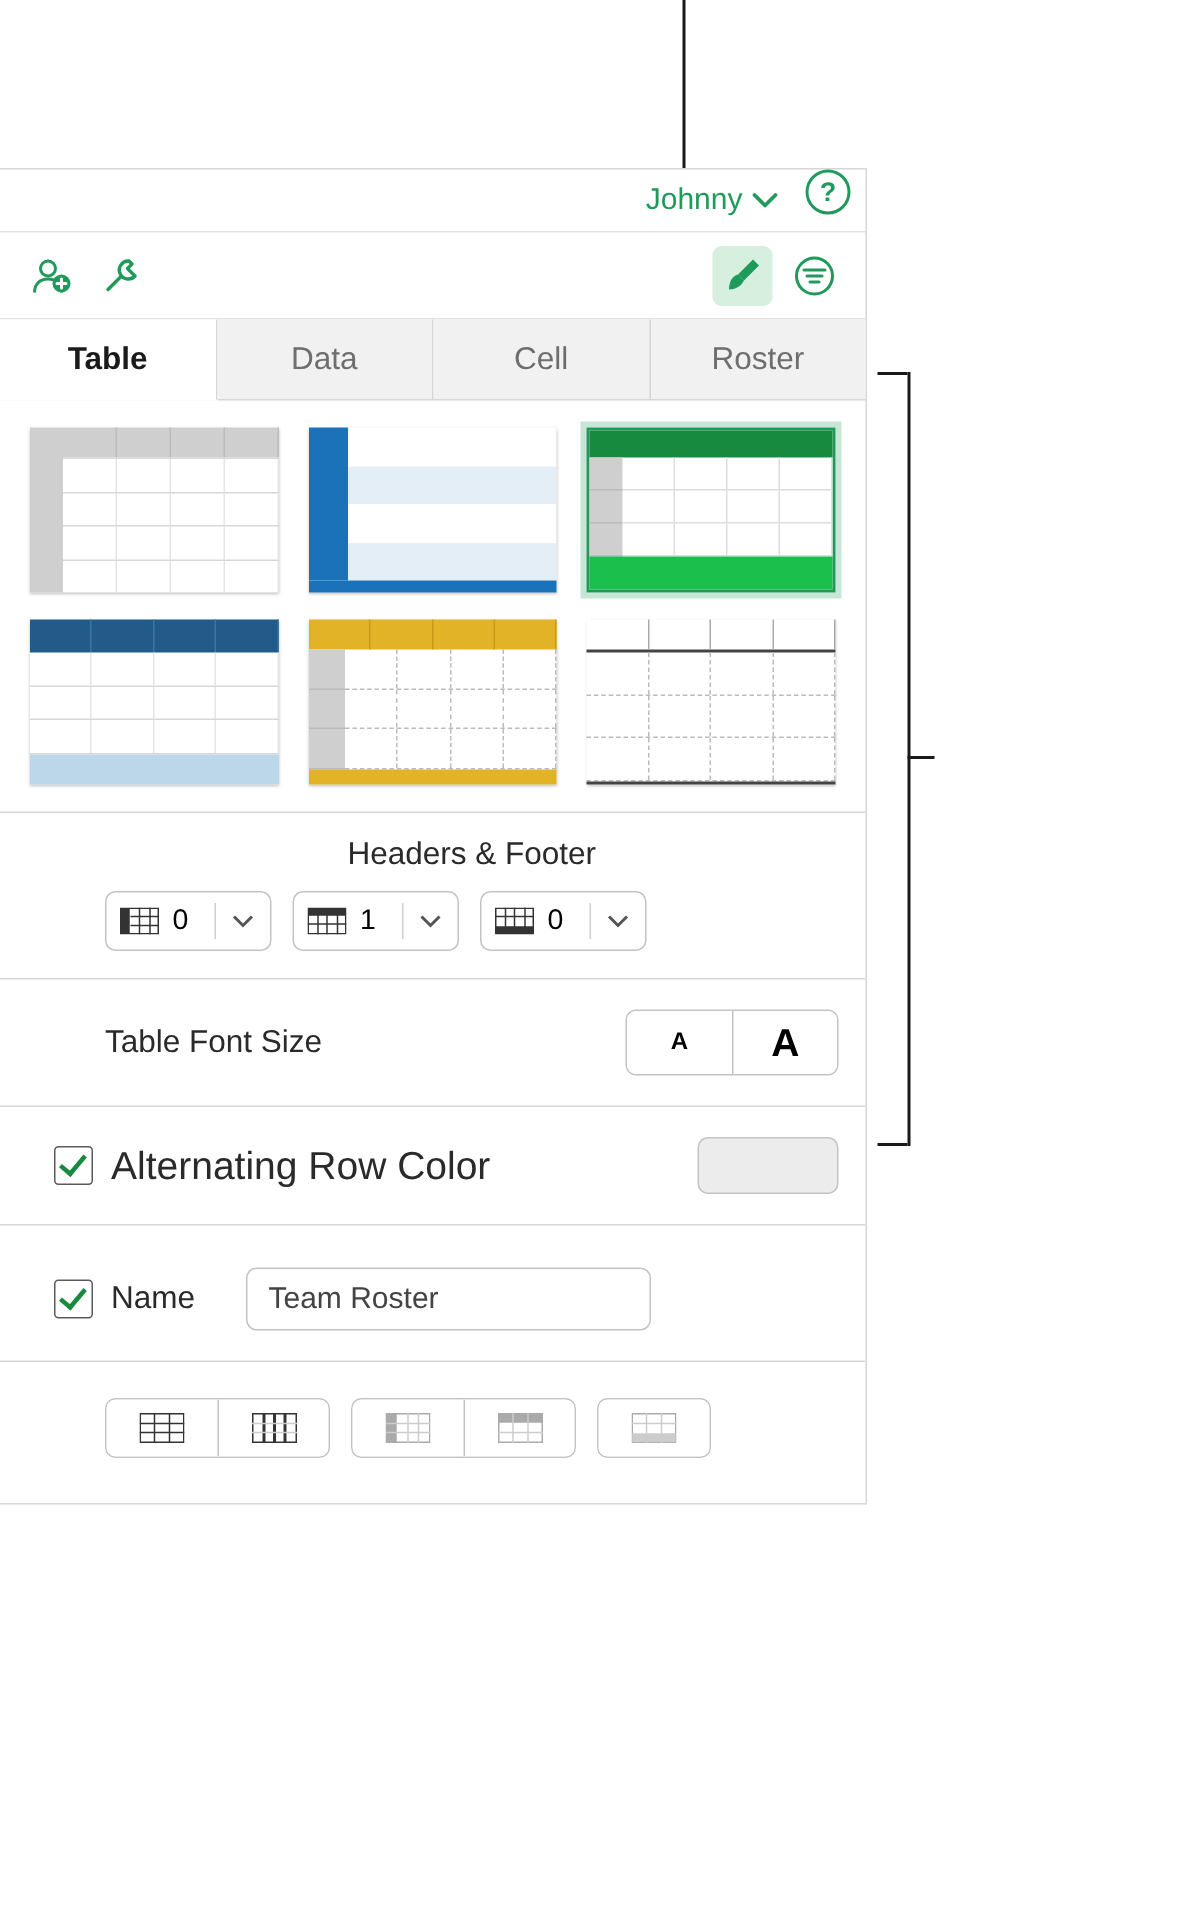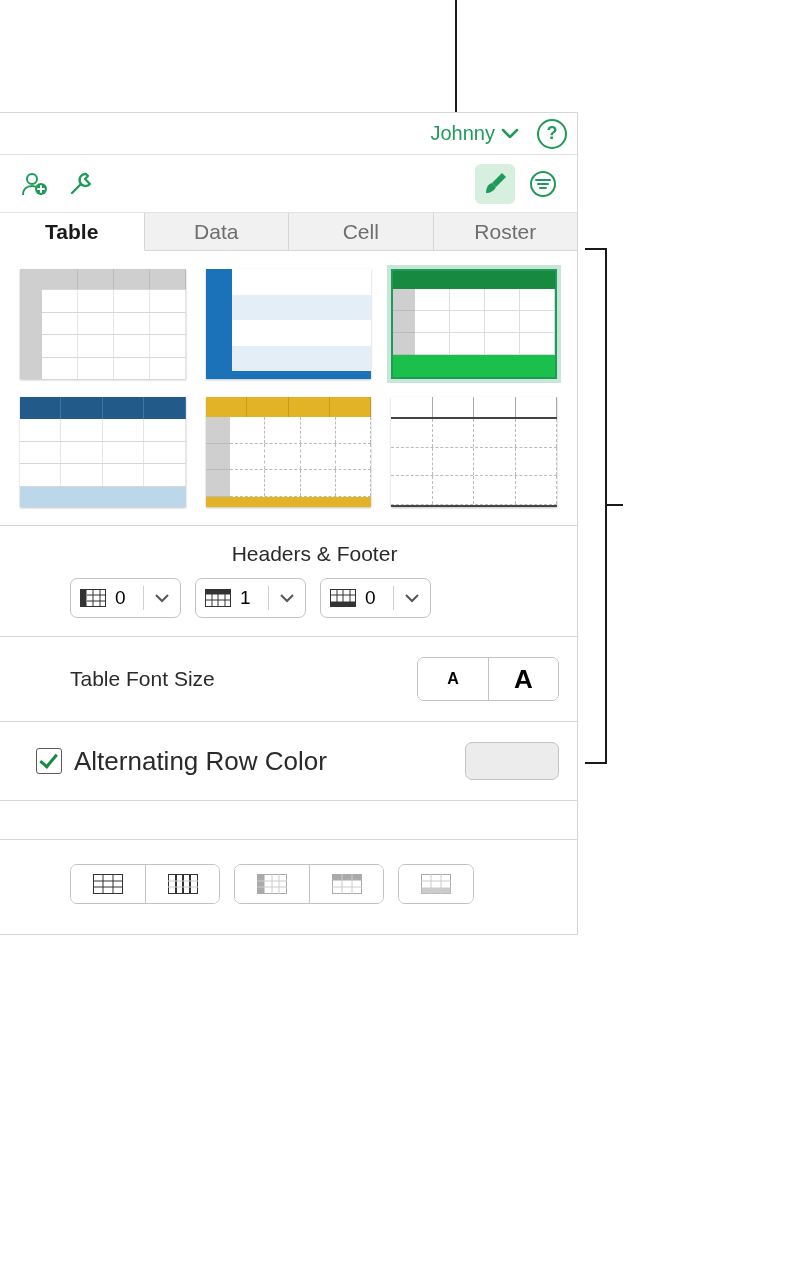--- a/index.html
+++ b/index.html
@@ -50,21 +50,20 @@
     border: 1px solid #d6d6d6;
     border-left: none;
     background: #fff;
   }
 
   
   .userbar {
     height: 42px;
     border-bottom: 1px solid #e2e2e2;
     display: flex;
-    align-items: center;
     justify-content: flex-end;
     padding-right: 10px;
     gap: 6px;
   }
   .username {
     color: #1f9a5a;
     font-size: 20px;
     font-weight: 500;
     display: flex;
     align-items: center;
@@ -97,21 +96,21 @@
     display:flex; align-items:center; justify-content:center;
     border-radius: 6px;
     cursor: pointer;
   }
   .tool-btn.active { background: #d6efdf; }
   .spacer { flex: 1; }
 
   
   .tabs {
     display: flex;
-    height: 38px;
+    height: 54px;
     border-bottom: 1px solid #d6d6d6;
   }
   .tab {
     flex: 1;
     display: flex;
     align-items: center;
     justify-content: center;
     font-size: 21px;
     color: #6e6e6e;
     background: #f1f1f1;
@@ -585,20 +584,25 @@
 
     <div class="alt-row">
       <div class="checkbox checked"></div>
       <div class="lbl">Alternating Row Color</div>
       <div class="swatch"></div>
     </div>
 
     <div class="divider"></div>
 
     <div class="opt-section">
+      <div class="opt-row">
+        <div class="checkbox checked"></div>
+        <div class="lbl">Name</div>
+        <input class="name-input" value="Team Roster" style="">
+      </div>
     </div>
 
     <div class="divider"></div>
 
     <div class="grid-section">
       <div class="grid-row">
         <div class="gseg">
           <div class="gbtn">
             <svg width="30" height="20" viewBox="0 0 30 20">
                 <rect x="0.5" y="0.5" width="29" height="19" fill="none" stroke="#333"></rect>

